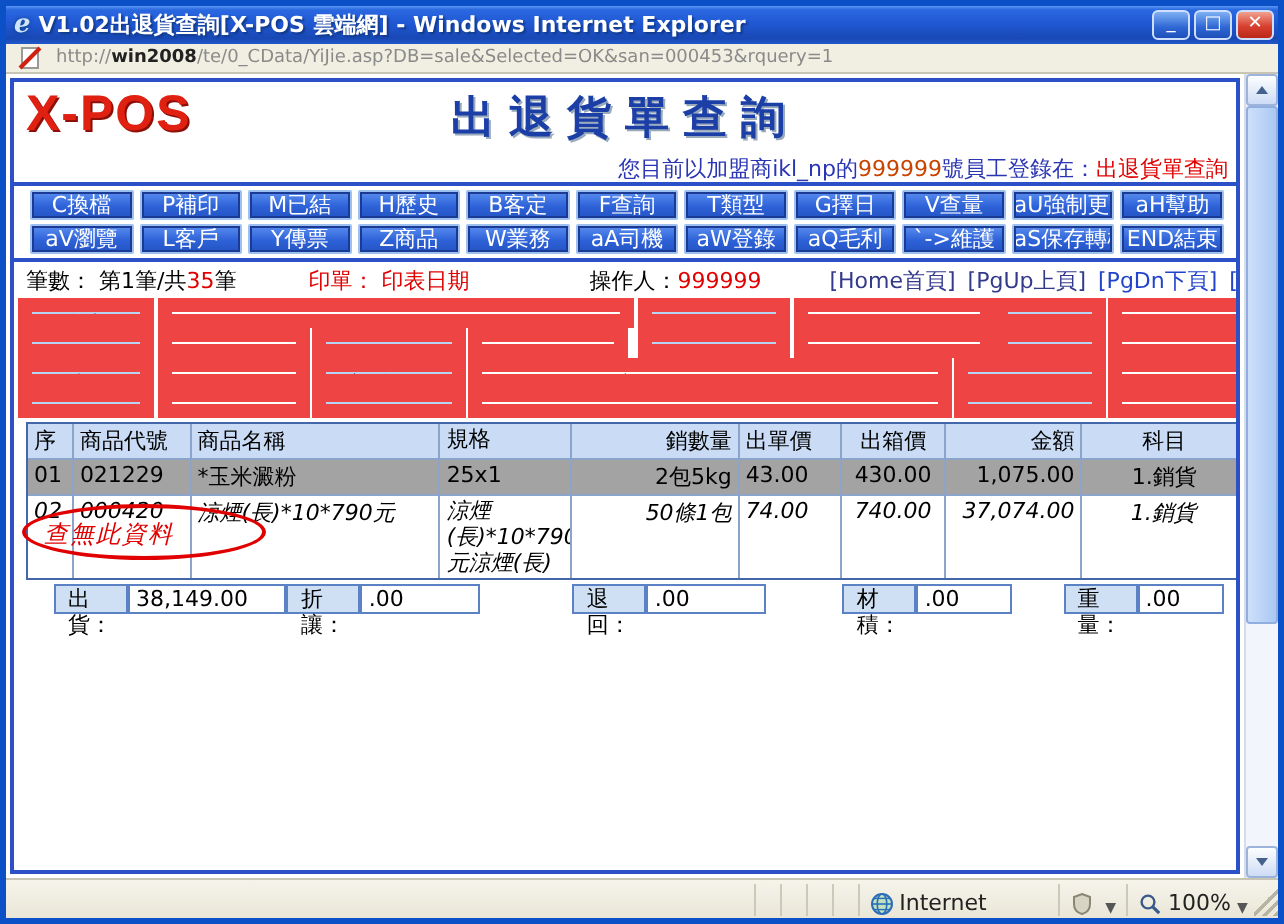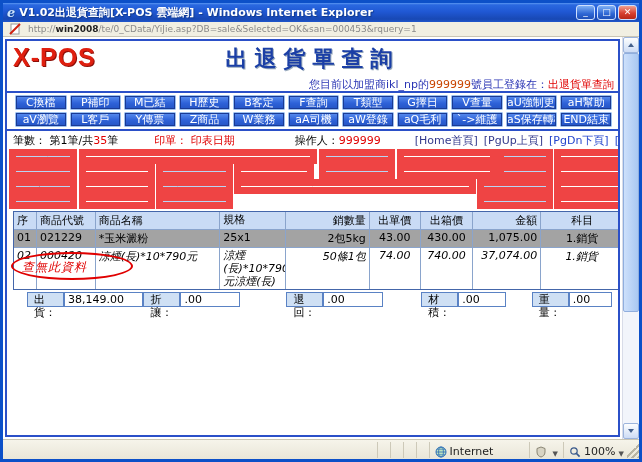--- a/index.html
+++ b/index.html
@@ -61,21 +61,21 @@
   .val { background:#fff; padding-left:3px; color:#000; }
   .val.gray { color:#999; }
 
   
   .tbl { margin:1px 6px 0 6px; border:1px solid #4466aa; width:611px; font-size:11px; }
   .trow { display:flex; border-bottom:1px solid #8aa4cc; }
   .trow:last-child { border-bottom:none; }
   .tc { border-right:1px solid #8aa4cc; padding:1px 3px; overflow:hidden; }
   .tc:last-child { border-right:none; }
   .c-seq{width:23px;} .c-code{width:59px;} .c-name{width:125px;} .c-spec{width:66px; white-space:normal; line-height:13px;}
-  .c-qty{width:84px; text-align:right;} .c-unit{width:51px; text-align:center;} .c-box{width:53px; text-align:center;}
+  .c-qty{width:84px; text-align:right;} .c-unit{width:51px; text-align:left;} .c-box{width:53px; text-align:center;}
   .c-amt{width:68px; text-align:right;} .c-sub{width:82px; text-align:center;}
   .thead { background:#c9dbf5; }
   .thead .tc { white-space:nowrap; }
   .r-pink { background:#a3a3a3; }
   .r-white { background:#fff; position:relative;font-style:italic; }
   .ellipse { position:absolute; left:-3px; top:4px; width:122px; height:28px; border:2px solid #e00000; border-radius:50%; pointer-events:none; }
   .anno { position:absolute; left:8px; top:11px; color:#e00000; font-size:12px; letter-spacing:1px; }
 
   
   .summary { display:flex; align-items:center; margin:2px 6px 0 6px; font-size:11px; }
@@ -186,20 +186,21 @@
           <div class="cell lbl" style="left:2px;top:30px;width:68px">會計傳票</div>
           <div class="cell val" style="left:72px;top:30px;width:76px">015157</div>
           <div class="cell lbl" style="left:149px;top:30px;width:77px">客戶代號</div>
           <div class="cell val" style="left:227px;top:30px;width:242px">000010皇英立達五穀豐收</div>
           <div class="cell lbl" style="left:470px;top:30px;width:76px">登錄日期</div>
           <div class="cell val" style="left:547px;top:30px;width:84px">2010/5/18</div>
 
           <div class="cell lbl" style="left:2px;top:45px;width:68px">出單號碼</div>
           <div class="cell val" style="left:72px;top:45px;width:76px">000453</div>
           <div class="cell lbl" style="left:149px;top:45px;width:77px">送貨地址</div>
+          <div class="cell val" style="left:227px;top:45px;width:242px">苗栗縣光復路19</div>
           <div class="cell lbl" style="left:470px;top:45px;width:76px">出貨日期</div>
           <div class="cell val" style="left:547px;top:45px;width:84px">2010/5/18</div>
         </div>
 
         <div class="tbl">
           <div class="trow thead">
             <div class="tc c-seq">序</div>
             <div class="tc c-code">商品代號</div>
             <div class="tc c-name">商品名稱</div>
             <div class="tc c-spec">規格</div>

